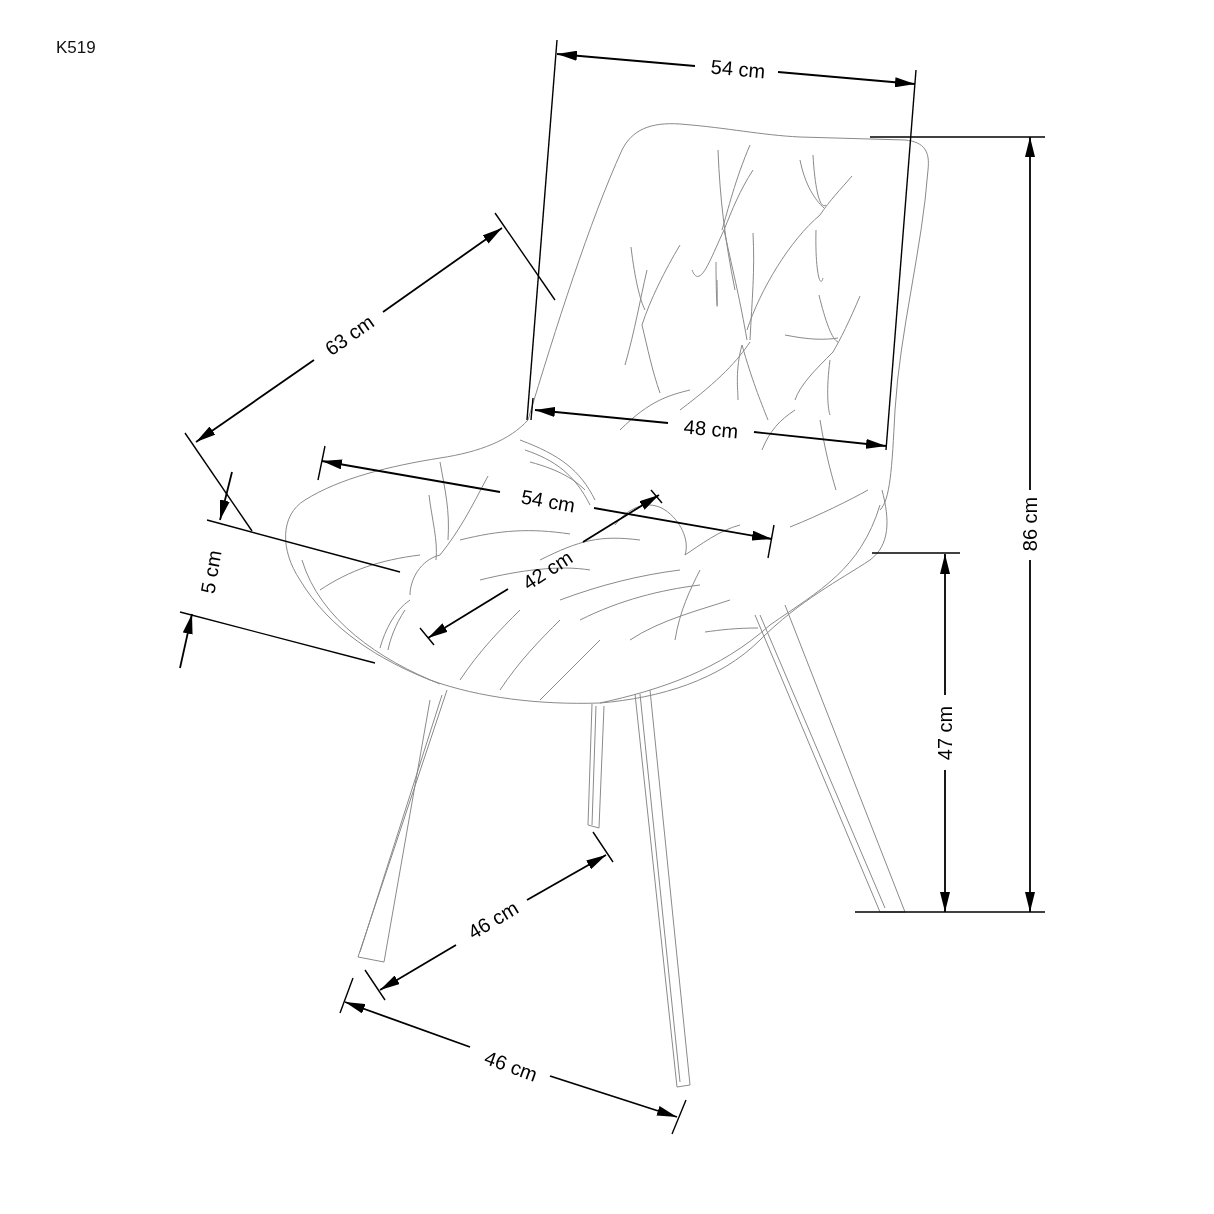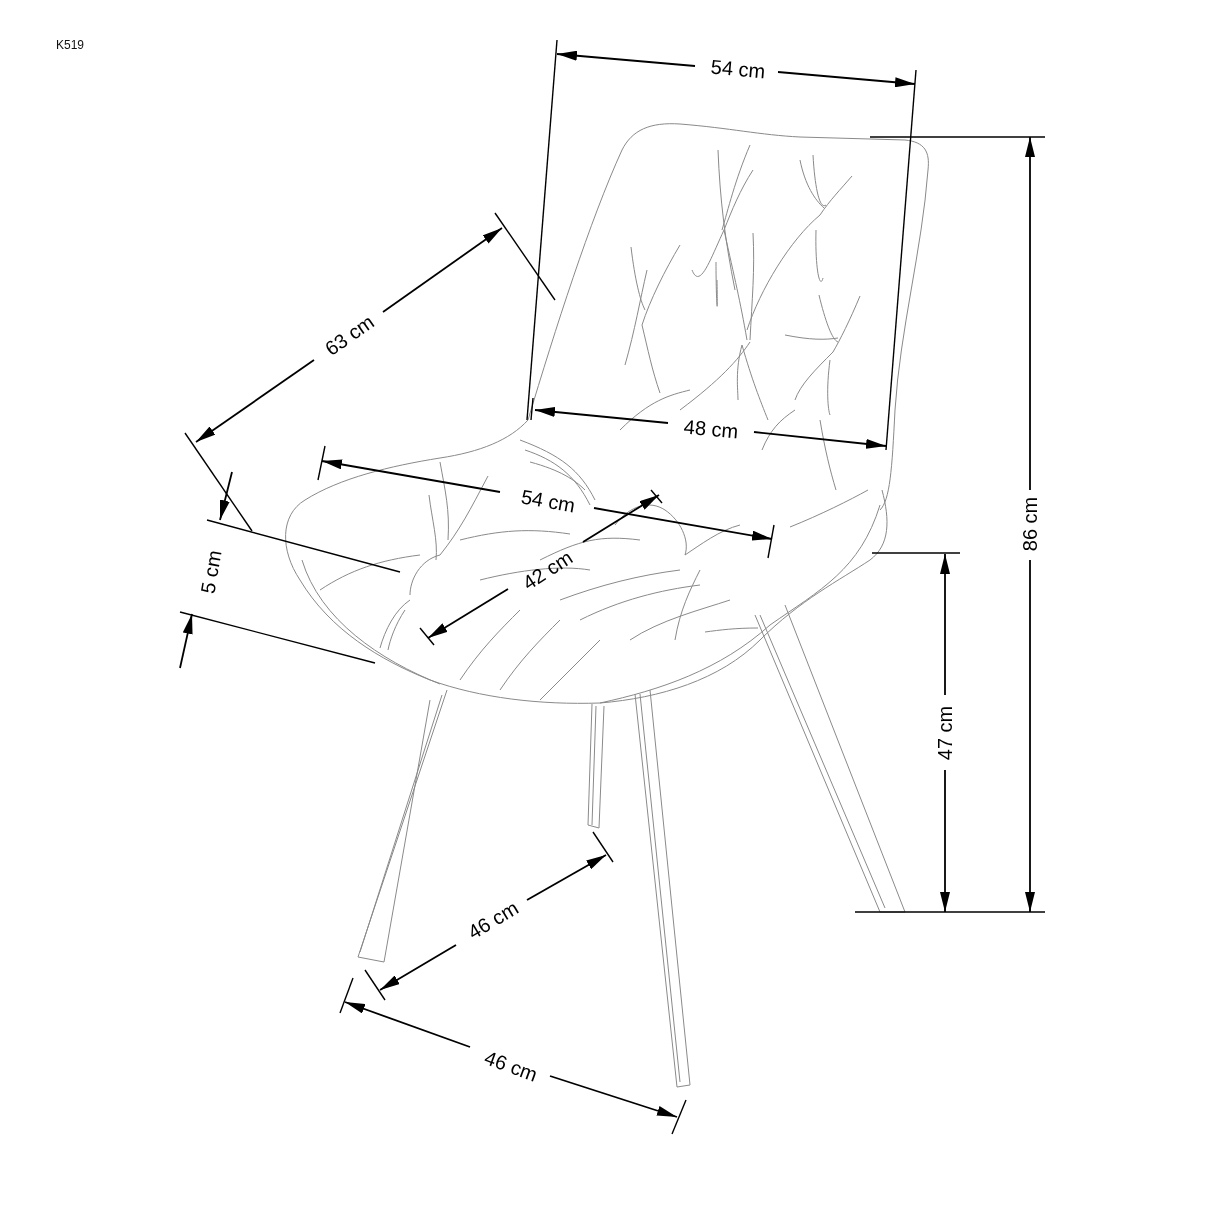--- a/index.html
+++ b/index.html
@@ -1,18 +1,18 @@
 <!DOCTYPE html>
 <html><head>
   <meta charset="utf-8">
   <style>
     html, body { margin: 0; padding: 0; background: #ffffff; }
     body { width: 1214px; height: 1214px; position: relative; overflow: hidden;
            font-family: "Liberation Sans", sans-serif; }
-    #model-code { position: absolute; left: 56px; top: 38px; font-size: 12px; color: #111; }
+    #model-code { position: absolute; left: 56px; top: 38px; font-size: 17px; color: #111; }
     svg { position: absolute; left: 0; top: 0; }
     .chair { fill: none; stroke: #8a8a8a; stroke-width: 1; }
     .dim { stroke: #000; stroke-width: 1.8; fill: none; }
     .ext { stroke: #000; stroke-width: 1.4; fill: none; }
     .lbl { font-family: "Liberation Sans", sans-serif; font-size: 20px; fill: #000; }
   </style>
 </head>
 <body>
 
 <div id="model-code">K519</div>

